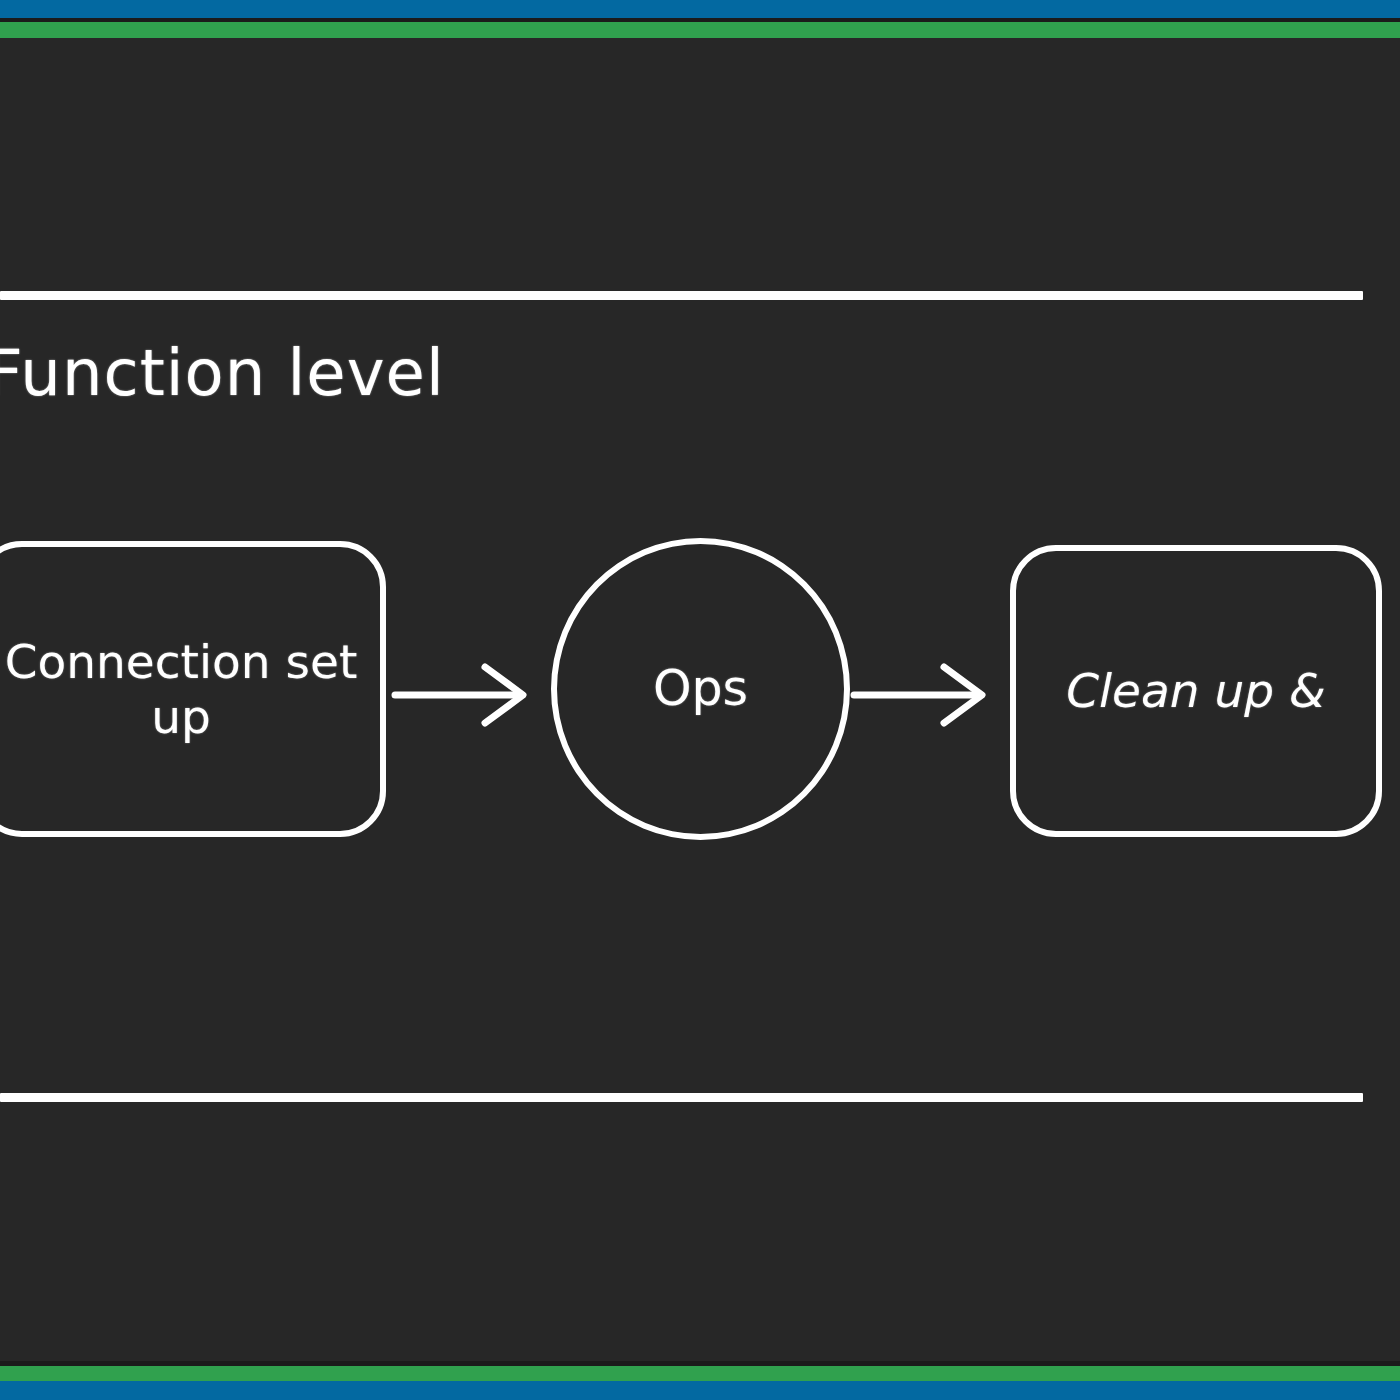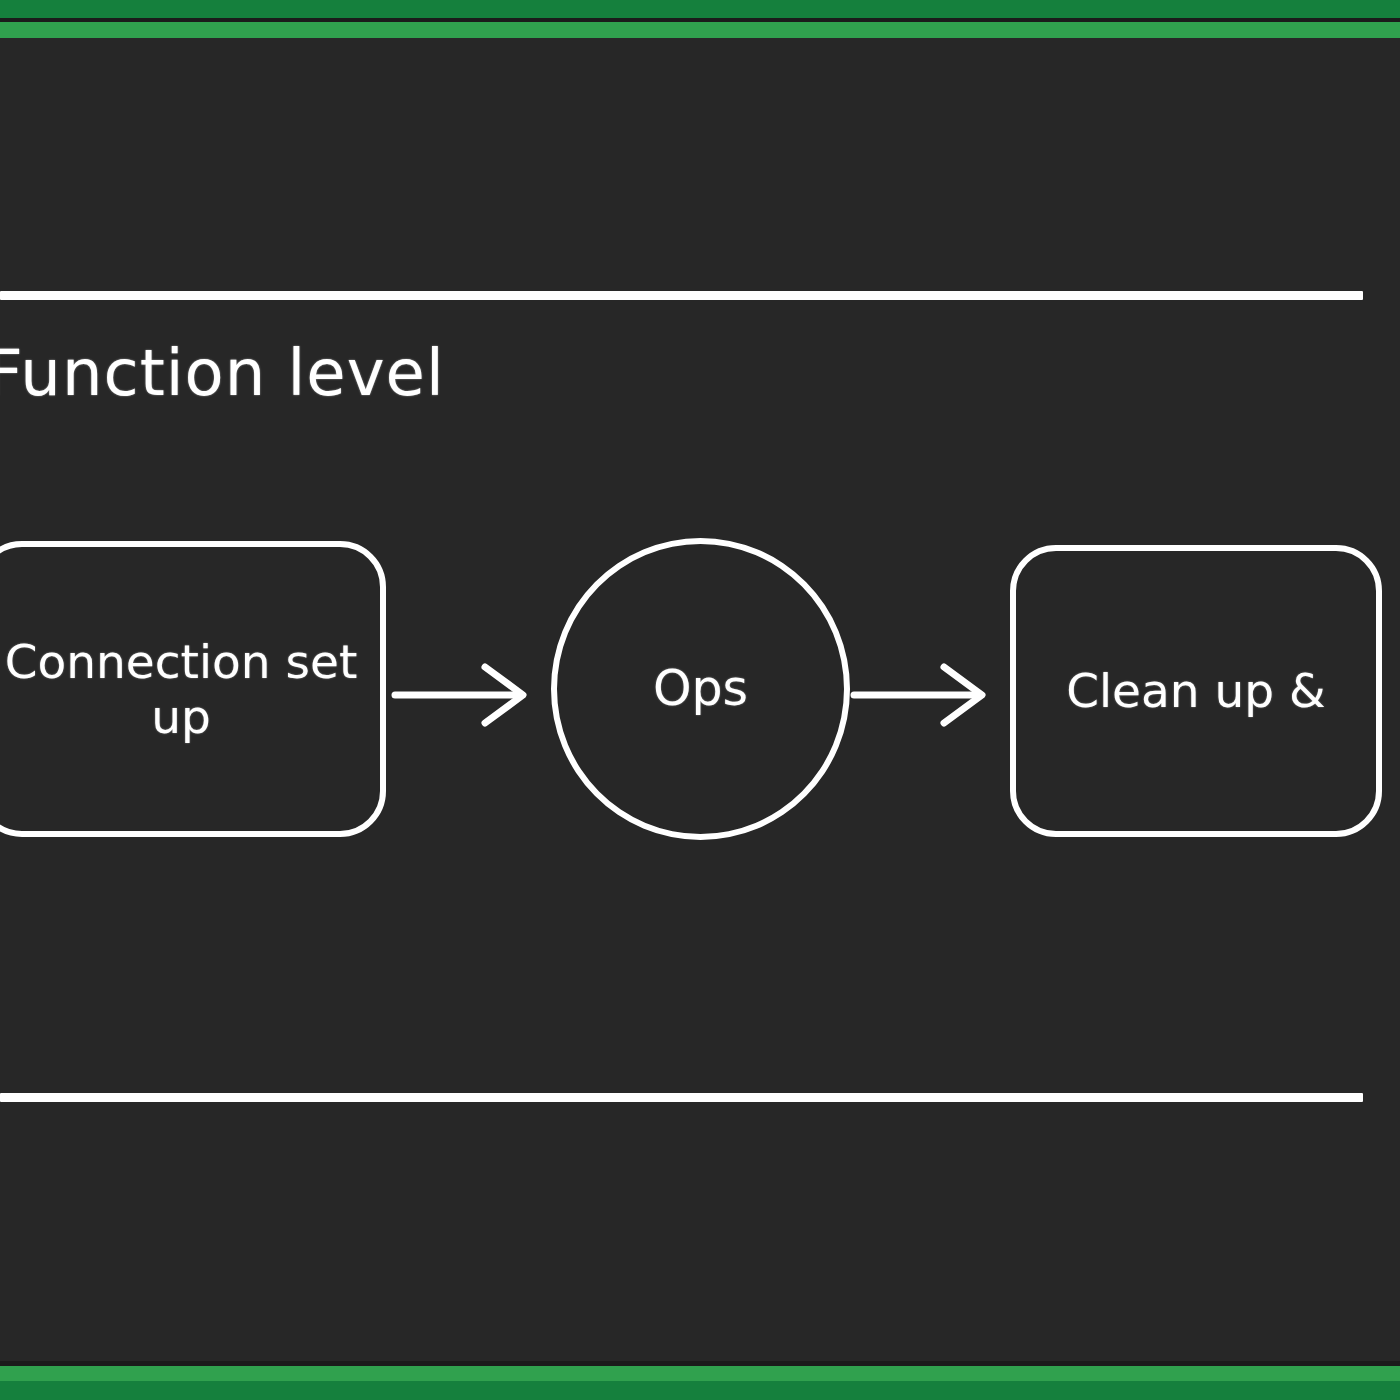--- a/index.html
+++ b/index.html
@@ -5,21 +5,21 @@
 <style>
   html, body {
     margin: 0;
     padding: 0;
     background: #ffffff;
   }
   #canvas {
     position: relative;
     width: 1400px;
     height: 1400px;
-    background: #15803d;
+    background: #0369a1;
     overflow: hidden;
     font-family: "DejaVu Sans", sans-serif;
   }
 
   
   .accent-bar {
     position: absolute;
     left: 0;
     width: 1400px;
     background: #30a14e;
@@ -111,21 +111,21 @@
     border-radius: 50%;
   }
   #node-ops .node-label { font-size: 49px; }
 
   #node-cleanup {
     left: 1010px;
     top: 545px;
     width: 372px;
     height: 292px;
   }
-  #node-cleanup .node-label { font-size: 47px; }
+  #node-cleanup .node-label { font-size: 47px; font-style: italic; }
 
   
   .connector {
     position: absolute;
     overflow: visible;
   }
   #edge-1 { left: 393px;  top: 650px; width: 165px; height: 90px; }
   #edge-2 { left: 852px;  top: 650px; width: 165px; height: 90px; }
 </style>
 </head>

